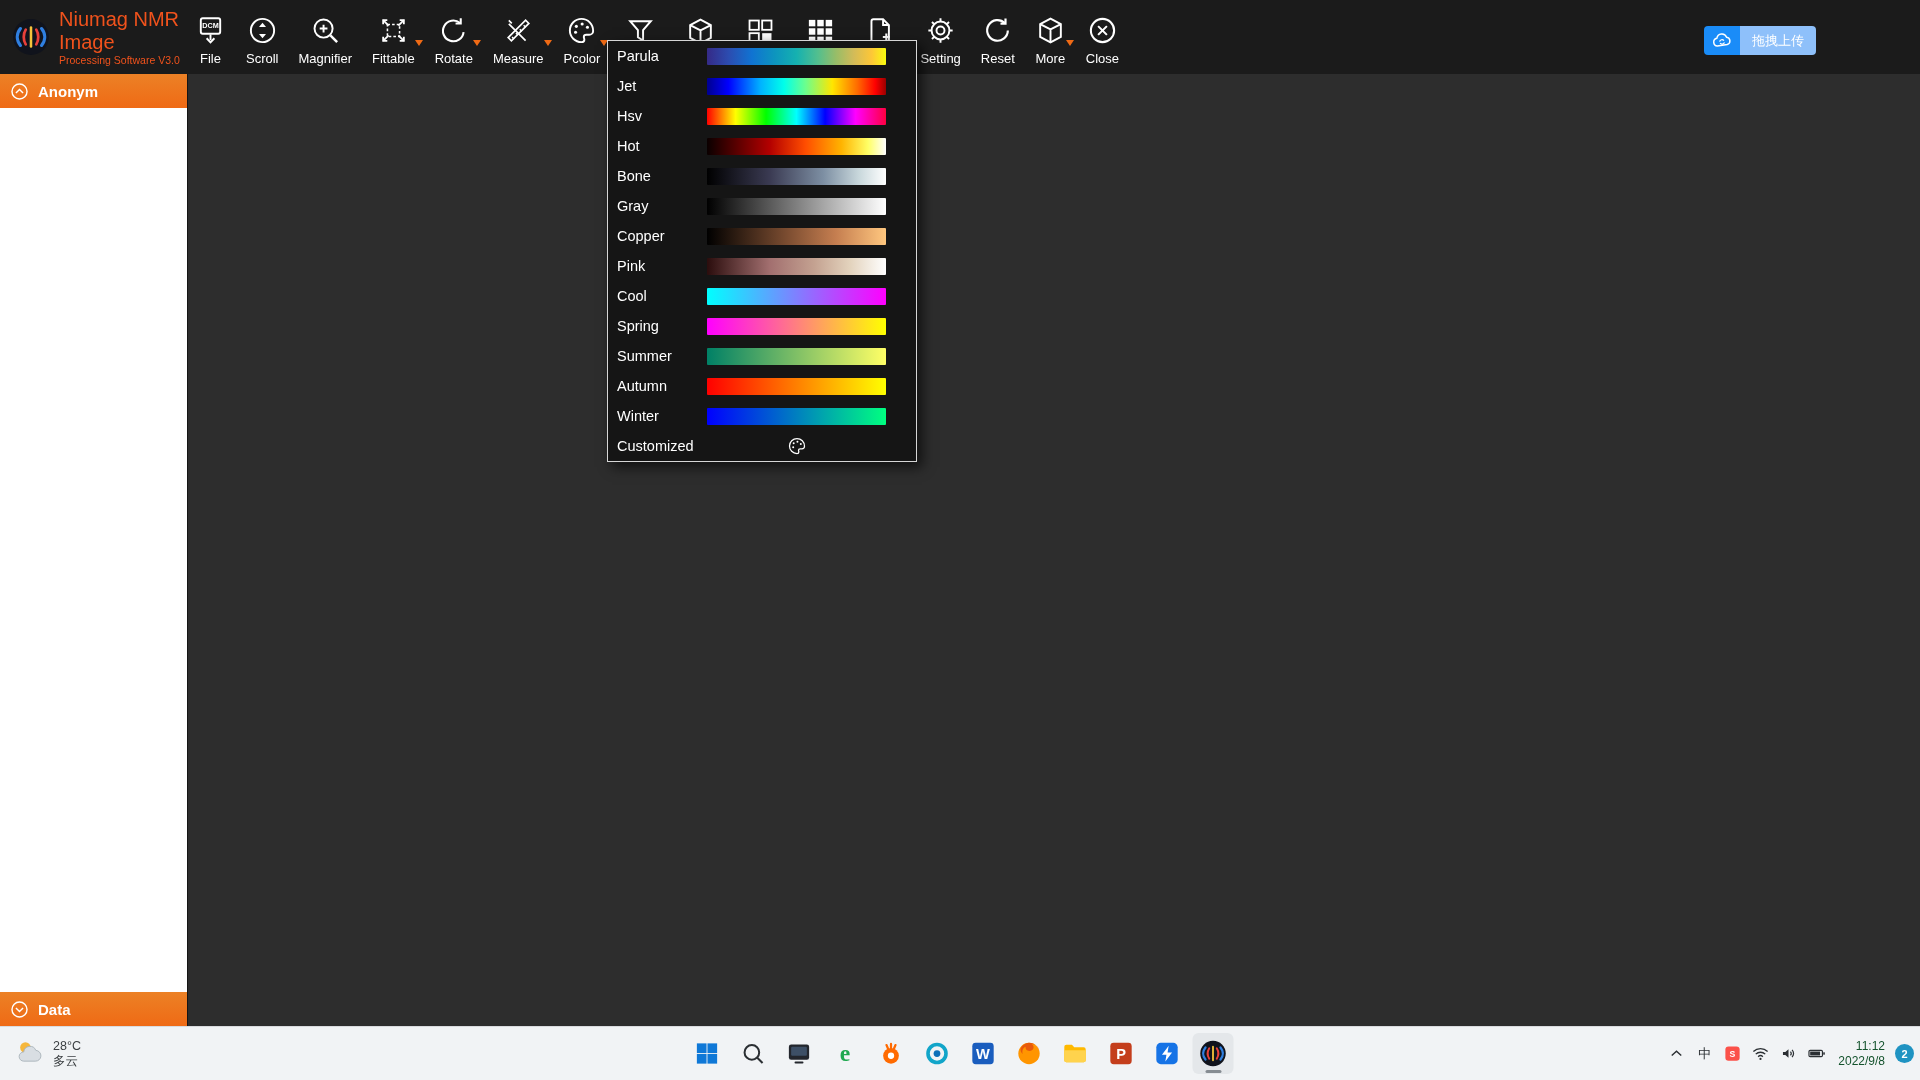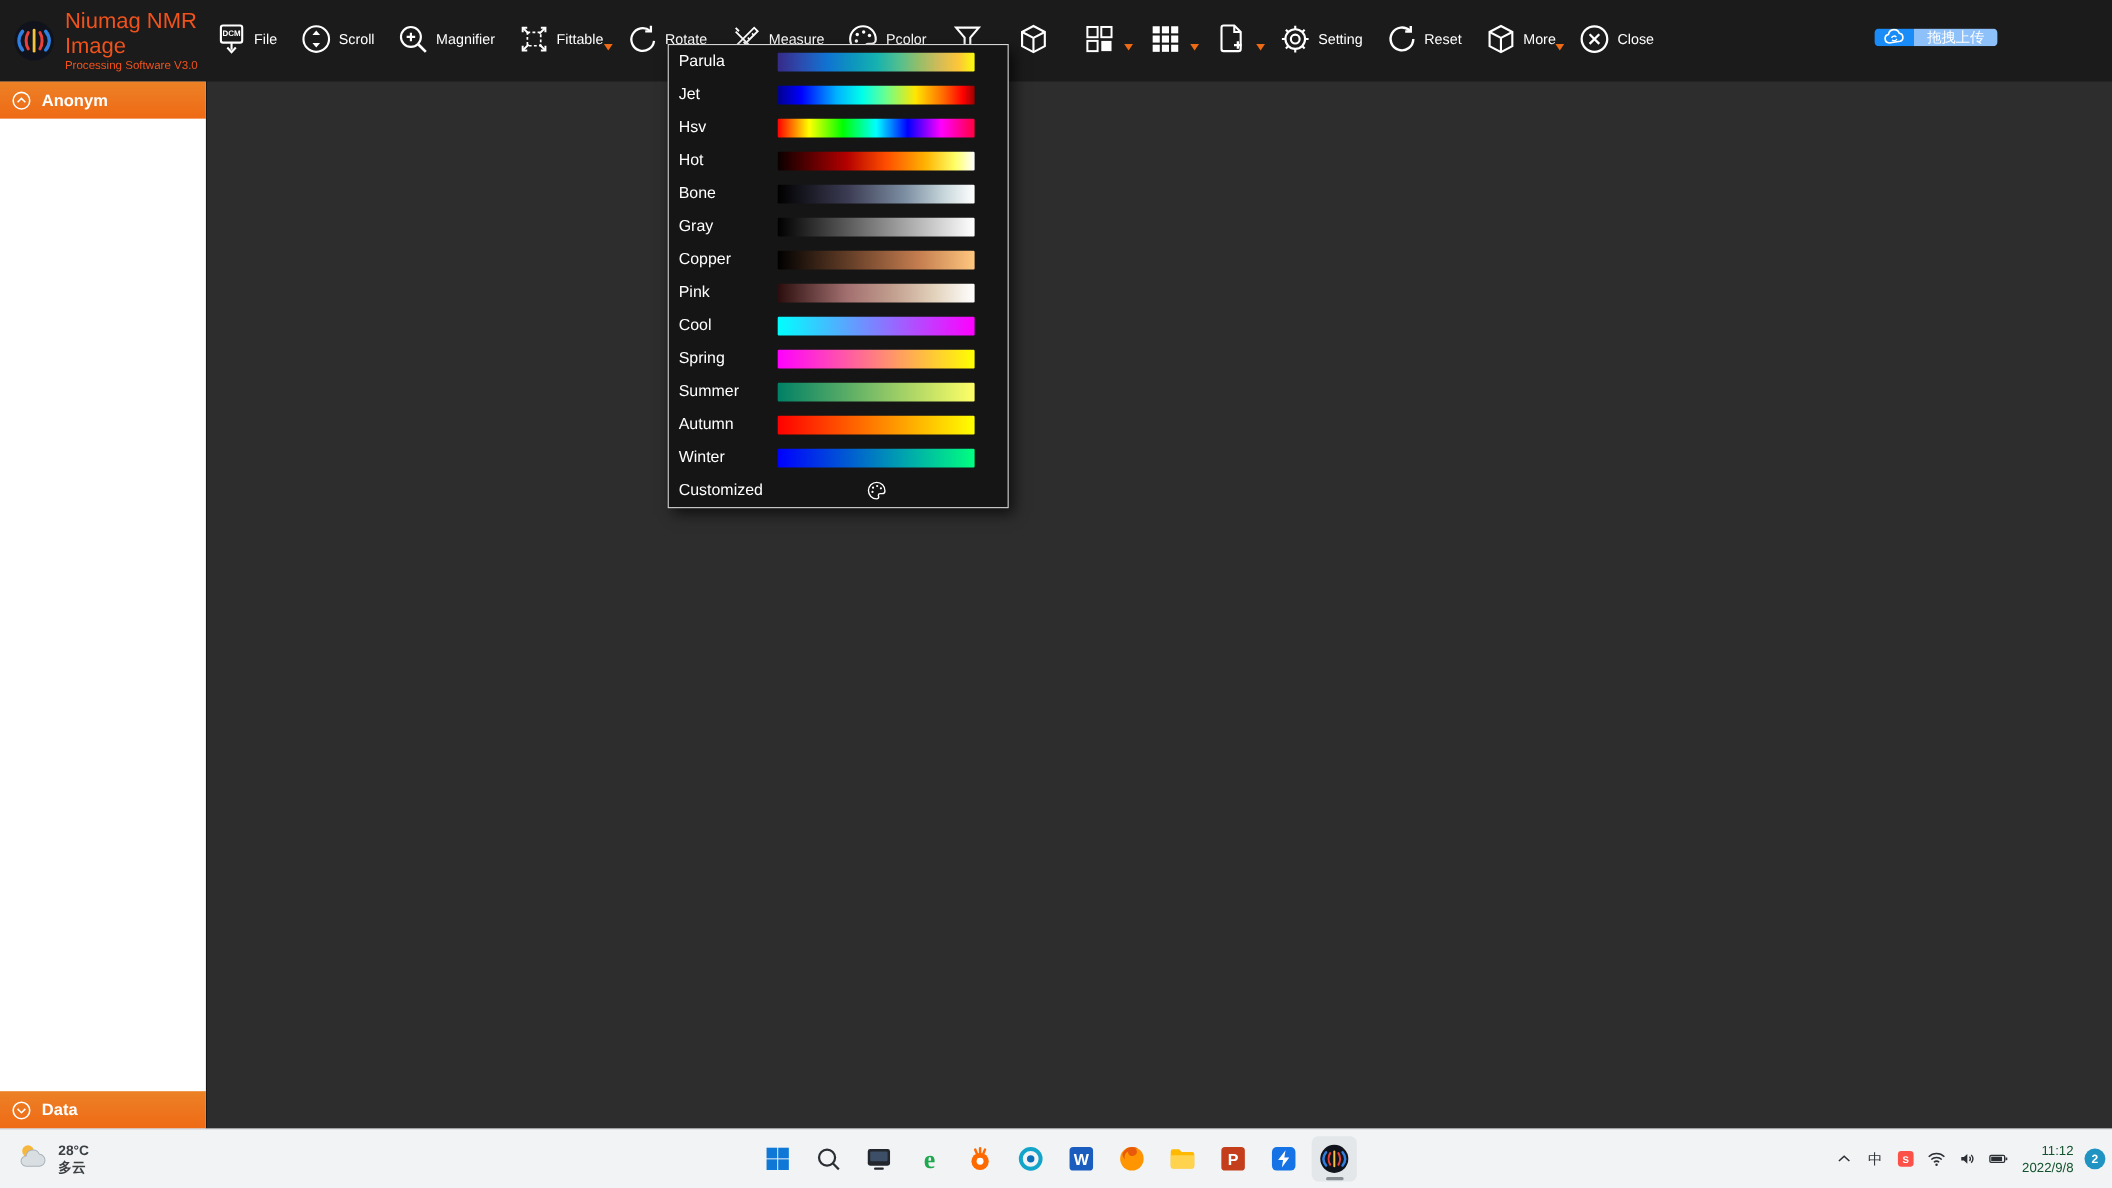--- a/index.html
+++ b/index.html
@@ -15,33 +15,33 @@
     position:absolute;top:0;left:0;right:0;height:74px;
     background:var(--toolbar-bg,#1b1b1b);
     display:flex;align-items:stretch;z-index:10;
   }
   .logo{display:flex;align-items:center;gap:9px;padding-left:12px;flex:0 0 185px;}
   .logo-mark svg{width:38px;height:38px;display:block;}
   .logo-title{color:var(--title,#f0521c);font-weight:normal;font-size:20px;line-height:1.15;}
   .logo-sub{color:var(--title,#f0521c);font-size:10.5px;}
   .tb-buttons{display:flex;align-items:stretch;}
   .tb-btn{
-    position:relative;display:flex;flex-direction:row;align-items:center;
-    justify-content:center;gap:5px;padding:4px 10px 8px 10px;cursor:pointer;min-width:46px;
+    position:relative;display:flex;flex-direction:column;align-items:center;
+    justify-content:flex-end;gap:5px;padding:4px 10px 8px 10px;cursor:pointer;min-width:46px;
   }
   .tb-btn.iconic{min-width:60px;}
   .tb-ico svg{width:31px;height:31px;display:block;}
   .tb-label{color:#fff;font-size:13px;white-space:nowrap;min-height:14px;}
   .tb-arrow{
     position:absolute;right:2px;top:40px;width:0;height:0;
     border-left:4.5px solid transparent;border-right:4.5px solid transparent;
     border-top:6.5px solid var(--accent,#ef6a15);
   }
   .upload{
-    position:absolute;right:104px;top:26px;height:16px;display:flex;
+    position:absolute;right:104px;top:26px;height:29px;display:flex;
     border-radius:4px;overflow:hidden;cursor:pointer;z-index:11;
   }
   .upload-ico{width:36px;background:var(--upload-primary,#1a8cf8);display:flex;align-items:center;justify-content:center;}
   .upload-ico svg{width:22px;height:22px;}
   .upload-label{
     background:var(--upload-secondary,#8ec0fa);color:#fff;font-size:13px;
     display:flex;align-items:center;padding:0 12px;white-space:nowrap;
   }
 
   
@@ -78,21 +78,21 @@
   .cm-grad.custom{background:none;display:flex;align-items:center;justify-content:center;}
   .cm-grad.custom svg{width:20px;height:20px;}
 
   
   .taskbar{
     position:absolute;left:0;right:0;bottom:0;height:54px;
     background:var(--taskbar-bg,#f1f3f5);border-top:1px solid #d9dbde;z-index:20;
   }
   .weather{
     position:absolute;left:4px;top:0;height:100%;display:flex;align-items:center;
-    gap:7px;padding:0 10px;cursor:pointer;font-weight:bold;
+    gap:7px;padding:0 10px;cursor:pointer;
   }
   .weather svg{width:32px;height:32px;}
   .weather-col{display:flex;flex-direction:column;line-height:1.2;}
   .weather-temp,.weather-desc{font-size:12.5px;color:#3c4043;}
   .task-center{
     position:absolute;left:50%;top:0;height:100%;transform:translateX(-50%);
     display:flex;align-items:center;gap:5px;
   }
   .tb-app{
     position:relative;width:41px;height:41px;border-radius:6px;

